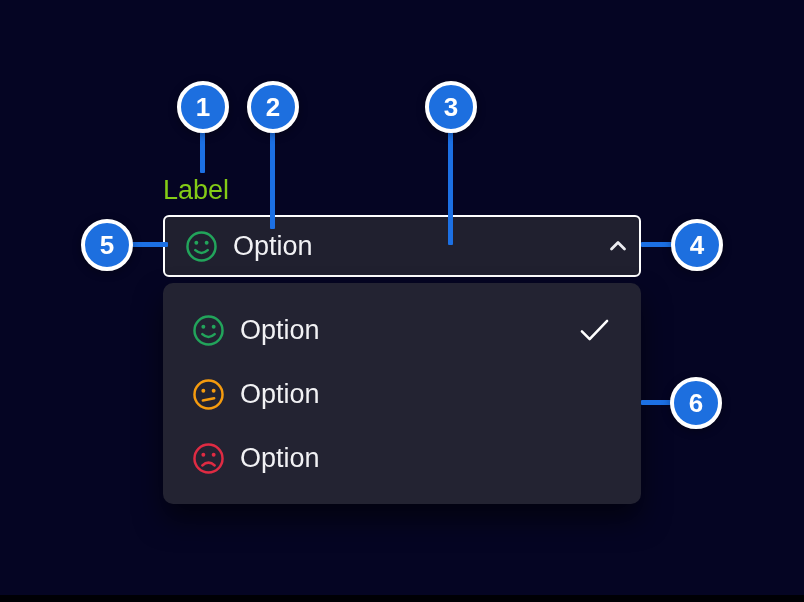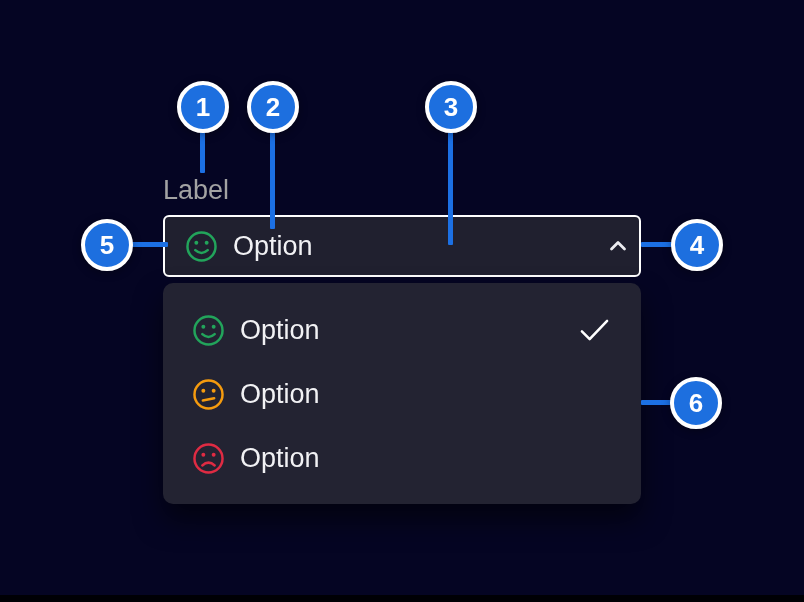--- a/index.html
+++ b/index.html
@@ -6,21 +6,21 @@
   .stage{
     position:relative;width:804px;height:602px;overflow:hidden;
     background:#050523;
     font-family:"Liberation Sans","DejaVu Sans",sans-serif;
   }
   .bottom-strip{position:absolute;left:0;bottom:0;width:804px;height:7px;background:#000004;}
 
   
   .field-label{
     position:absolute;left:163px;top:174px;width:200px;
-    font-size:27px;line-height:32px;color:#a3a3a3;
+    font-size:27px;line-height:32px;color:#84cc16;
   }
   .select-field{
     position:absolute;left:163px;top:215px;width:478px;height:62px;
     box-sizing:border-box;border:2px solid #FFFFFF;border-radius:6px;
     background:#20202F;display:flex;align-items:center;
     padding:0 8px 0 20px;cursor:pointer;
   }
   .face{width:33px;height:33px;flex:0 0 auto;display:block;}
   .value-text{margin-left:15px;font-size:27px;color:#F1F1F4;flex:1 1 auto;}
   .chevron{width:26px;height:26px;flex:0 0 auto;display:block;}

